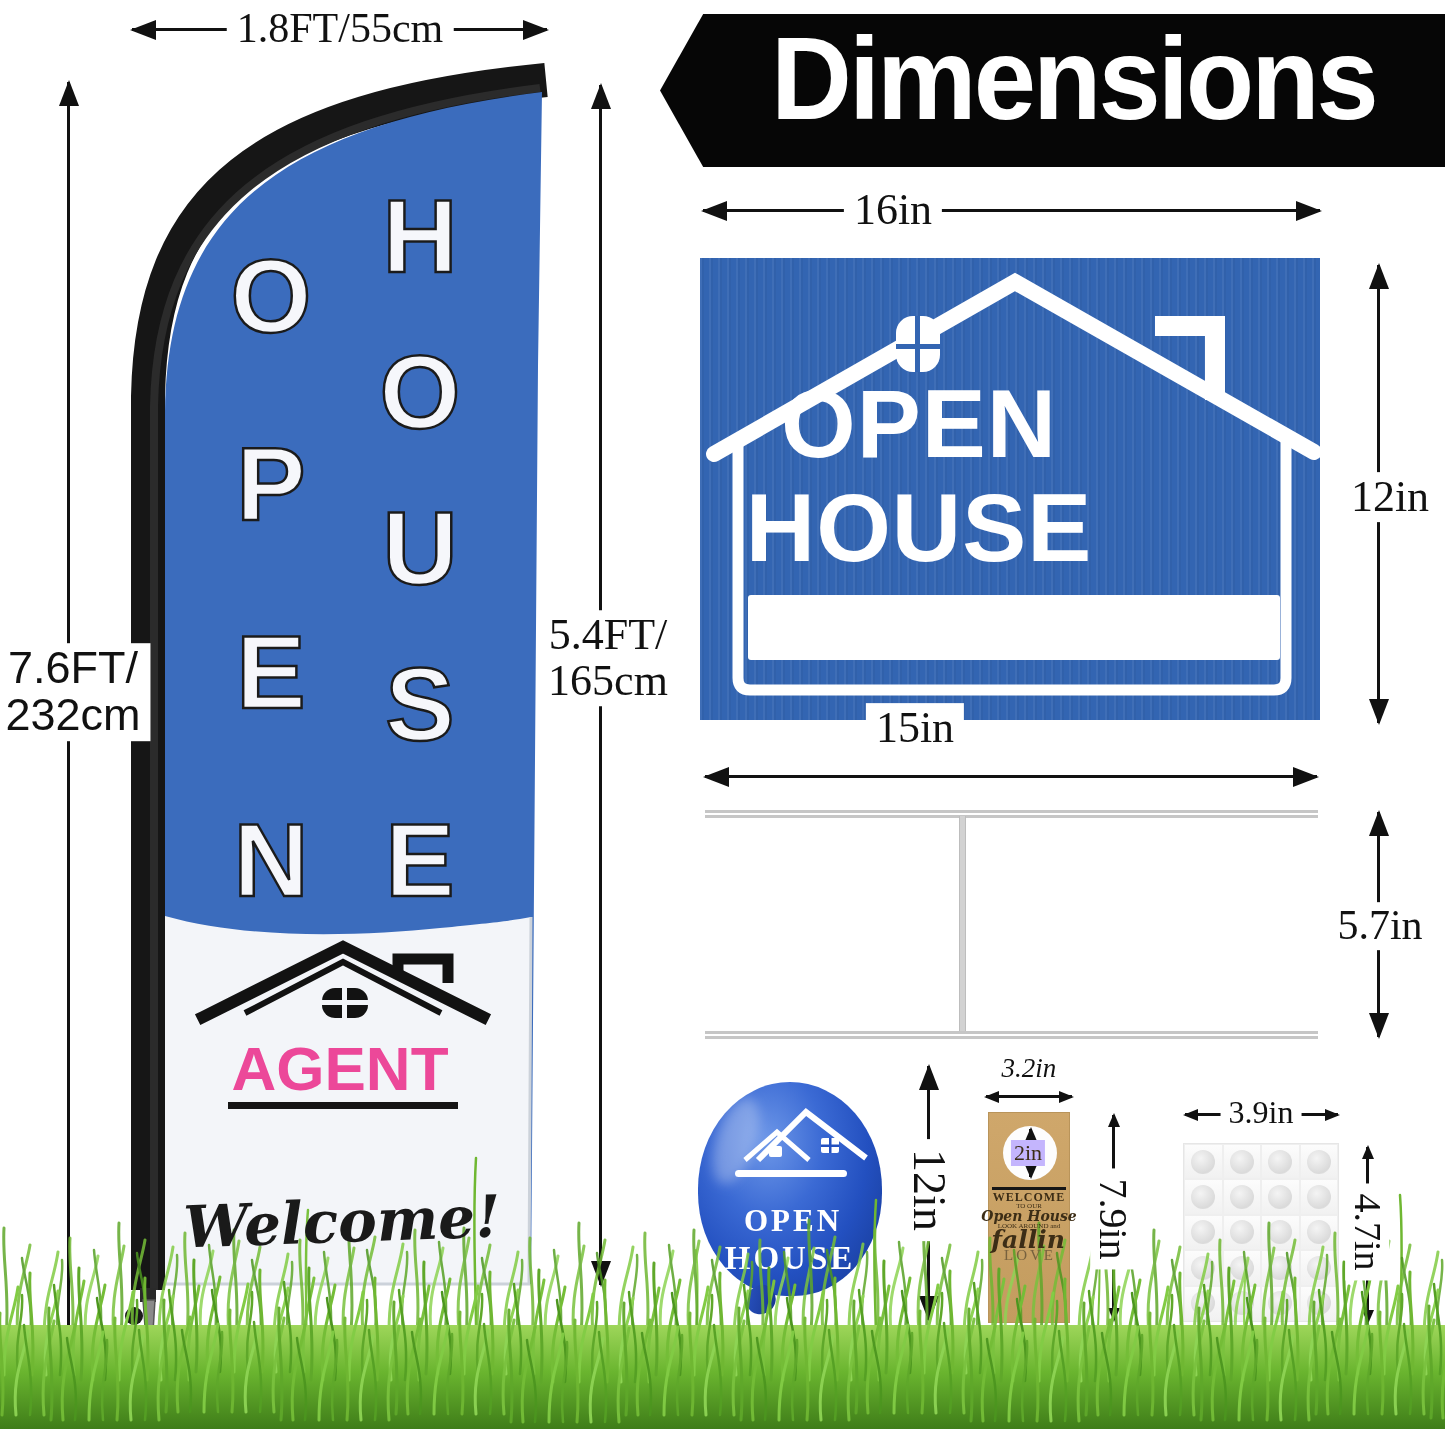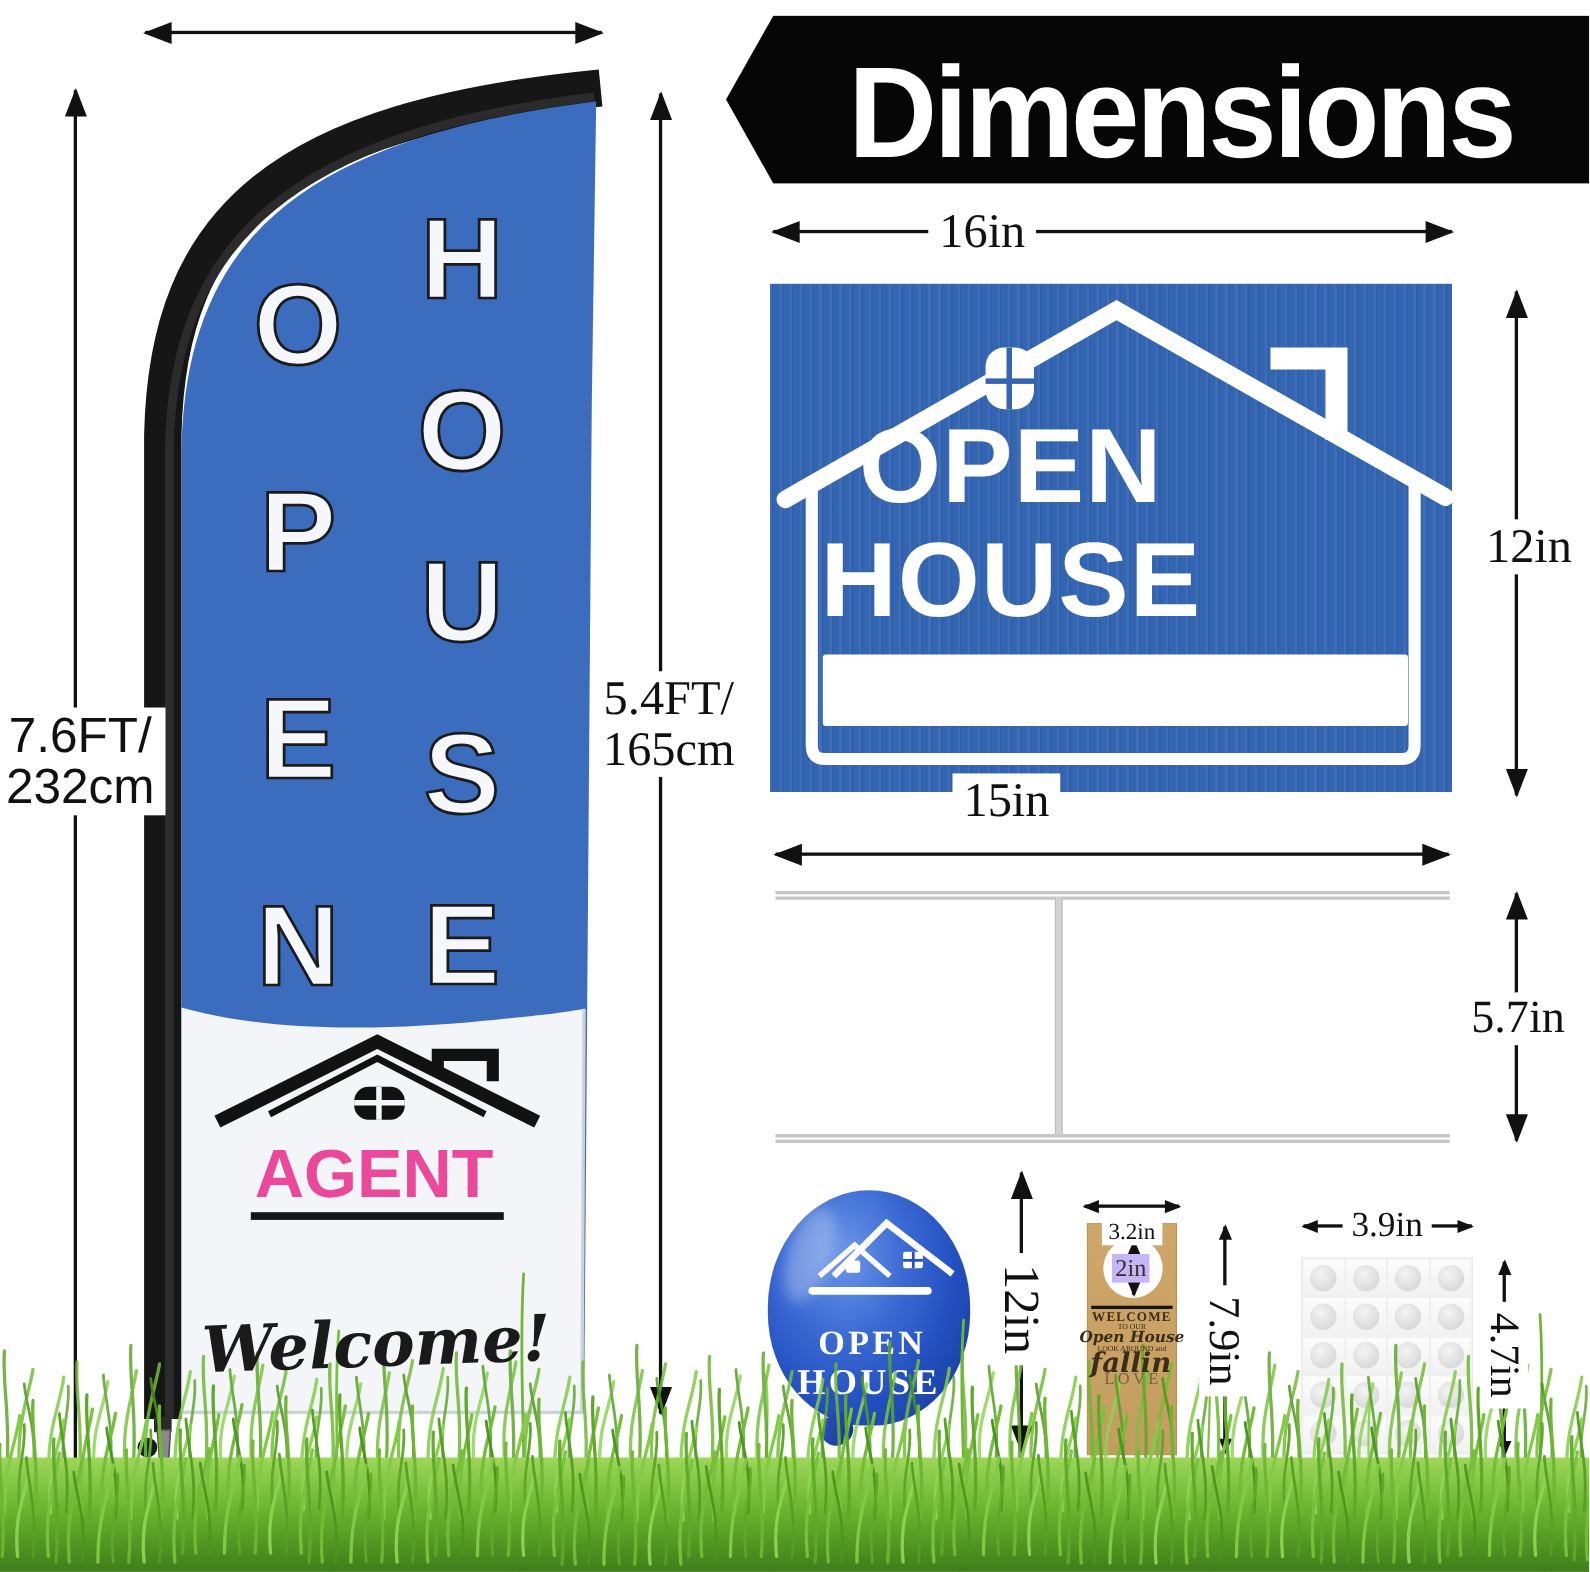--- a/index.html
+++ b/index.html
@@ -27,21 +27,21 @@
 
   .dlabel{position:absolute;transform:translate(-50%,-50%);background:#fff;color:#111;
     font-family:"Liberation Serif",serif;font-size:44px;line-height:1.04;padding:2px 10px;
     white-space:nowrap;text-align:center;z-index:6;}
   .dlabel.vert{writing-mode:vertical-rl;padding:10px 2px;}
   .dlabel.sans{font-family:"Liberation Sans",sans-serif;font-size:45px;}
 
   
   .banner{position:absolute;left:660px;top:14px;width:785px;height:153px;background:#060606;
     clip-path:polygon(0 50%,5.5% 0,100% 0,100% 100%,5.5% 100%);
-    display:flex;align-items:flex-end;justify-content:center;}
+    display:flex;align-items:flex-start;justify-content:center;}
   .banner span{color:#fff;font-family:"Liberation Sans",sans-serif;font-weight:bold;
     font-size:112px;letter-spacing:-3px;transform:scaleY(1.05);padding-left:42px;}
 
   
   .flag-svg{position:absolute;left:110px;top:66px;width:470px;height:1315px;overflow:visible;}
   .vword{position:absolute;writing-mode:vertical-lr;text-orientation:upright;line-height:1;
     font-family:"Liberation Sans",sans-serif;font-weight:bold;font-size:104px;color:#f6f7fb;
     -webkit-text-stroke:2.5px #1b1b1b;z-index:3;}
   .agent{position:absolute;transform:translate(-50%,-50%);font-family:"Liberation Sans",sans-serif;
     font-weight:bold;font-size:62px;color:#ec4899;z-index:3;white-space:nowrap;}
@@ -97,20 +97,21 @@
 </head>
 <body>
 
 <div class="stage">
 
   <div class="banner">
     <span>Dimensions</span>
   </div>
 
   <div class="harrow" style="left:132px;top:28px;width:415px;"></div>
+  <div class="dlabel" style="left:340px;top:29px;font-size:42px;">1.8FT/55cm</div>
 
   <div class="varrow" style="left:67px;top:82px;height:1268px;"></div>
   <div class="dlabel sans" style="left:73px;top:692px;">
     <div>7.6FT/</div>
     <div>232cm</div>
   </div>
 
   <div class="varrow" style="left:599px;top:85px;height:1200px;"></div>
   <div class="dlabel" style="left:608px;top:658px;">
     <div>5.4FT/</div>
@@ -188,21 +189,21 @@
     <rect x="36" y="50" width="13" height="11" rx="2" fill="#fff"></rect>
     <rect x="2" y="74" width="112" height="7" rx="3.5" fill="#fff"></rect>
   </svg>
   <div class="balloon-word" style="left:793px;top:1221px;font-size:31px;letter-spacing:3px;">OPEN</div>
   <div class="balloon-word" style="left:790px;top:1258px;font-size:33px;letter-spacing:3px;">HOUSE</div>
 
   <div class="varrow" style="left:927px;top:1066px;height:254px;"></div>
   <div class="dlabel vert" style="left:929px;top:1190px;font-size:46px;">12in</div>
 
   <div class="harrow small" style="left:986px;top:1095px;width:86px;"></div>
-  <div class="dlabel" style="left:1029px;top:1120px;font-size:21px;padding:1px 6px;">3.2in</div>
+  <div class="dlabel" style="left:1029px;top:1068px;font-size:27px;padding:1px 6px;font-style:italic;">3.2in</div>
 
   <div class="hanger"></div>
   <div class="hanger-circle"></div>
   <div class="varrow small" style="left:1029px;top:1129px;height:48px;z-index:3;"></div>
   <div class="hline" style="left:1028px;top:1153px;font-size:22px;background:#c4b5fd;padding:0 3px;z-index:4;">2in</div>
   <div class="hanger-divider"></div>
   <div class="hline" style="left:1029px;top:1197px;font-size:12px;font-weight:bold;letter-spacing:1px;">WELCOME</div>
   <div class="hline" style="left:1029px;top:1206px;font-size:7px;">TO OUR</div>
   <div class="hline" style="left:1029px;top:1216px;font-size:14px;font-style:italic;font-weight:bold;font-family:'DejaVu Serif',serif;">Open House</div>
   <div class="hline" style="left:1029px;top:1226px;font-size:7px;">LOOK AROUND and</div>

